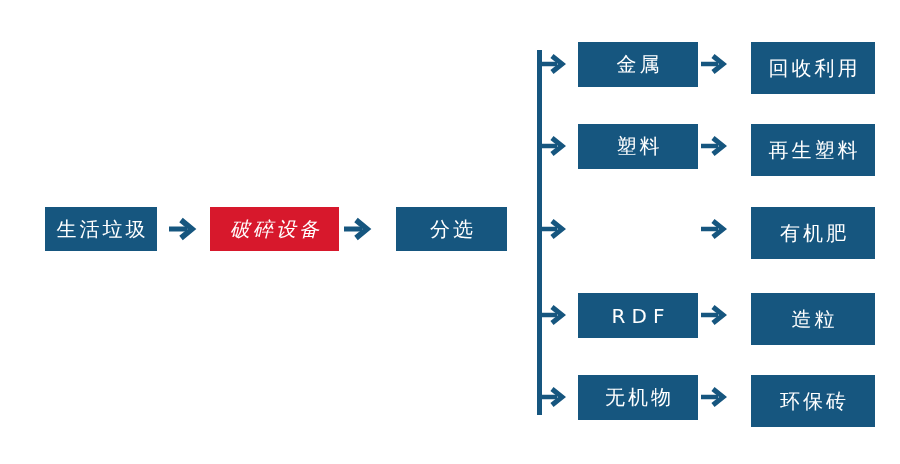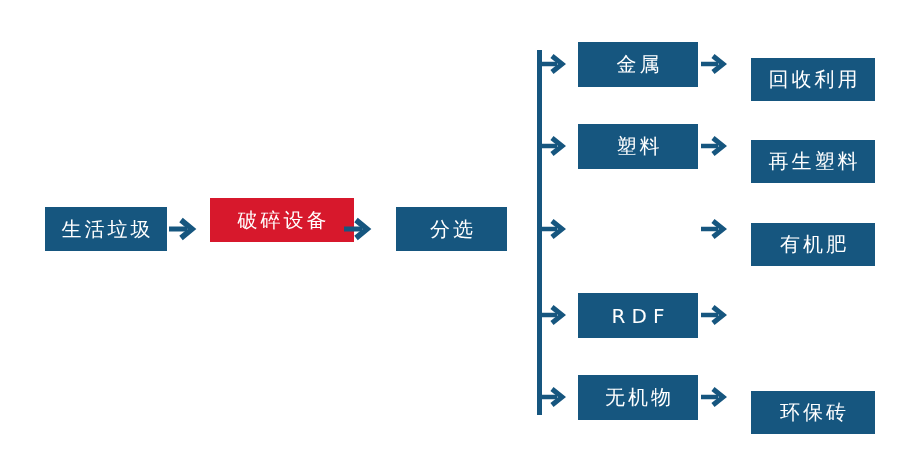--- a/index.html
+++ b/index.html
@@ -43,41 +43,41 @@
   }
   .branch-row {
     position: absolute;
     left: 540px;
     width: 328px;
     height: 45px;
   }
   .branch-row .branch-arrow { left: 0; top: 11px; }
   .branch-row .src-node     { left: 31px; top: 0; width: 120px; height: 45px; }
   .branch-row .mid-arrow    { left: 161px; top: 11px; }
-  .branch-row .res-node     { left: 204px; top: 16px; width: 124px; height: 43px; }
+  .branch-row .res-node     { left: 204px; top: 0; width: 124px; height: 52px; }
   .row-1 { top: 42px; }
   .row-2 { top: 124px; }
   .row-3 { top: 207px; }
   .row-4 { top: 293px; }
   .row-5 { top: 375px; }
   .rdf { letter-spacing: 6px; text-indent: 6px; text-align: right; }
 </style>
 </head>
 <body>
 
 <div class="canvas">
 
-  <div class="node blue" style="left:38px; top:207px; width:122px; height:44px;">生活垃圾</div>
+  <div class="node blue" style="left:38px; top:207px; width:112px; height:44px;">生活垃圾</div>
 
   <svg class="arrow" style="left:168px; top:217px;" width="32" height="24" viewBox="0 0 32 24">
     <path d="M1 12 H19" stroke="currentColor" stroke-width="5" fill="none"></path>
     <path d="M13 3 L24 12 L13 21" stroke="currentColor" stroke-width="5.5" fill="none" stroke-linejoin="miter"></path>
   </svg>
 
-  <div class="node red" style="left:210px; top:198px; width:144px; height:44px;">破碎设备</div>
+  <div class="node red" style="left:210px; top:207px; width:129px; height:44px;font-style:italic;">破碎设备</div>
 
   <svg class="arrow" style="left:343px; top:217px;" width="32" height="24" viewBox="0 0 32 24">
     <path d="M1 12 H19" stroke="currentColor" stroke-width="5" fill="none"></path>
     <path d="M13 3 L24 12 L13 21" stroke="currentColor" stroke-width="5.5" fill="none" stroke-linejoin="miter"></path>
   </svg>
 
   <div class="node blue" style="left:389px; top:207px; width:111px; height:44px;">分选</div>
 
   <div class="vline"></div>
 
@@ -122,20 +122,21 @@
   <div class="branch-row row-4">
     <svg class="arrow branch-arrow" width="30" height="22" viewBox="0 0 30 22">
       <path d="M0 11 H17" stroke="currentColor" stroke-width="4.5" fill="none"></path>
       <path d="M12 3 L22 11 L12 19" stroke="currentColor" stroke-width="5" fill="none" stroke-linejoin="miter"></path>
     </svg>
     <div class="node blue src-node rdf">RDF</div>
     <svg class="arrow mid-arrow" width="30" height="22" viewBox="0 0 30 22">
       <path d="M0 11 H17" stroke="currentColor" stroke-width="4.5" fill="none"></path>
       <path d="M12 3 L22 11 L12 19" stroke="currentColor" stroke-width="5" fill="none" stroke-linejoin="miter"></path>
     </svg>
+    <div class="node blue res-node">造粒</div>
   </div>
 
   <div class="branch-row row-5">
     <svg class="arrow branch-arrow" width="30" height="22" viewBox="0 0 30 22">
       <path d="M0 11 H17" stroke="currentColor" stroke-width="4.5" fill="none"></path>
       <path d="M12 3 L22 11 L12 19" stroke="currentColor" stroke-width="5" fill="none" stroke-linejoin="miter"></path>
     </svg>
     <div class="node blue src-node">无机物</div>
     <svg class="arrow mid-arrow" width="30" height="22" viewBox="0 0 30 22">
       <path d="M0 11 H17" stroke="currentColor" stroke-width="4.5" fill="none"></path>

